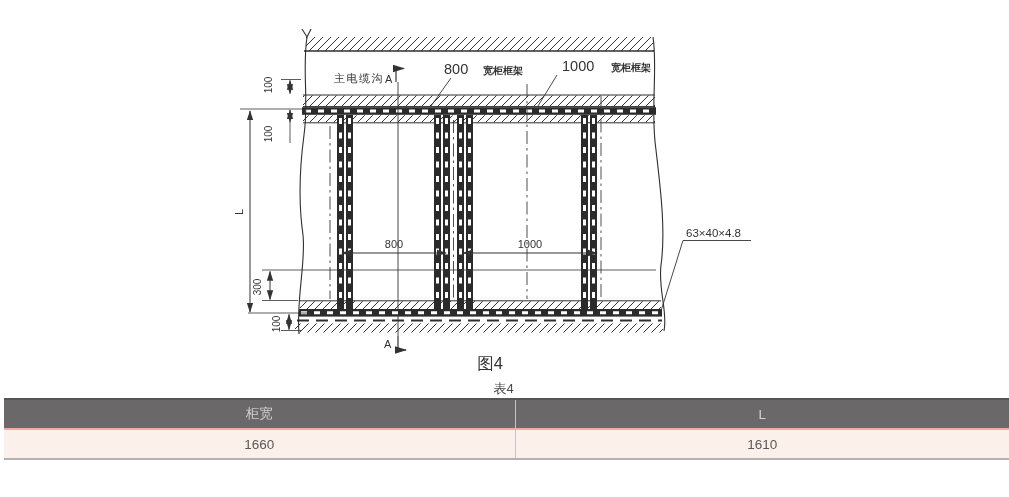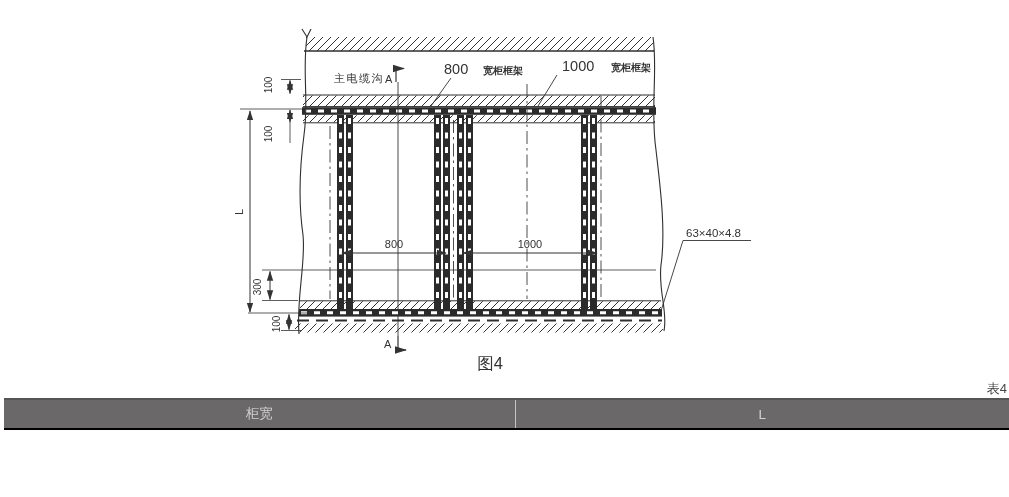--- a/index.html
+++ b/index.html
@@ -1,23 +1,23 @@
 <!DOCTYPE html>
 <html><head>
 <meta charset="utf-8">
 <style>
   html,body{margin:0;padding:0;background:#fff;}
   body{width:1009px;height:497px;overflow:hidden;font-family:"Liberation Sans",sans-serif;}
   .drawing{position:relative;width:1009px;height:378px;}
   svg{display:block;}
   svg text{font-family:"Liberation Sans",sans-serif;fill:#333;}
-  .table-tag{margin-top:2px;height:18px;text-align:right;padding-right:2px;font-size:13px;color:#4a4848;}
+  .table-tag{margin-top:2px;height:18px;text-align:center;padding-right:2px;font-size:13px;color:#4a4848;}
   table{border-collapse:collapse;table-layout:fixed;width:1005px;margin-left:4px;}
   thead th{background:#6a6868;color:#d3d1d1;font-weight:normal;font-size:13.5px;height:28px;
-           border-top:2px solid #565455;border-bottom:2px solid #000000;}
+           border-top:2px solid #565455;border-bottom:2px solid #fca5a5;}
   tbody td{text-align:center;font-size:13.5px;color:#5a5858;height:28px;background:#fff;}
   tbody tr.alt td{background:#fbf0ea;}
   tbody tr:last-child td{border-bottom:2px solid #b3b1b1;}
   th:first-child,td:first-child{border-right:1px solid #c6c4c4;}
   th,td{padding:0;}
 </style>
 </head>
 <body>
 
 <div class="drawing">
@@ -178,14 +178,18 @@
       <col style="width:511px">
       <col>
     </colgroup>
   <thead>
     <tr>
       <th>柜宽</th>
       <th>L</th>
     </tr>
   </thead>
   <tbody>
+    <tr class="alt">
+      <td>1660</td>
+      <td>1610</td>
+    </tr>
   </tbody>
 </table>
 
 </body></html>

